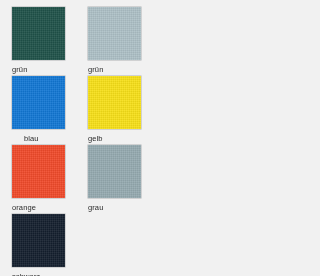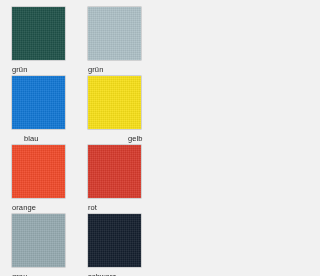--- a/index.html
+++ b/index.html
@@ -69,32 +69,28 @@
       <div class="swatch-label" style="color: rgb(43, 43, 43);">grün</div>
     </div>
 
     <div class="swatch-cell">
       <div class="swatch-chip" style="background-color: rgb(18, 119, 212);"></div>
       <div class="swatch-label" style="color: rgb(43, 43, 43); padding-left: 12px;">blau</div>
     </div>
 
     <div class="swatch-cell">
       <div class="swatch-chip" style="background-color: rgb(247, 224, 24);"></div>
-      <div class="swatch-label" style="color: rgb(43, 43, 43); margin-left: 40px;">gelb</div>
+      <div class="swatch-label" style="color: rgb(43, 43, 43);">gelb</div>
     </div>
 
     <div class="swatch-cell">
       <div class="swatch-chip" style="background-color: rgb(240, 74, 42);"></div>
       <div class="swatch-label" style="color: rgb(43, 43, 43);">orange</div>
     </div>
 
-    <div class="swatch-cell">
-      <div class="swatch-chip" style="background-color: rgb(214, 58, 44);"></div>
-      <div class="swatch-label" style="color: rgb(43, 43, 43);">rot</div>
-    </div>
 
     <div class="swatch-cell">
       <div class="swatch-chip" style="background-color: rgb(149, 170, 176);"></div>
       <div class="swatch-label" style="color: rgb(43, 43, 43);">grau</div>
     </div>
 
     <div class="swatch-cell">
       <div class="swatch-chip" style="background-color: rgb(20, 31, 46);"></div>
       <div class="swatch-label" style="color: rgb(43, 43, 43);">schwarz</div>
     </div>

